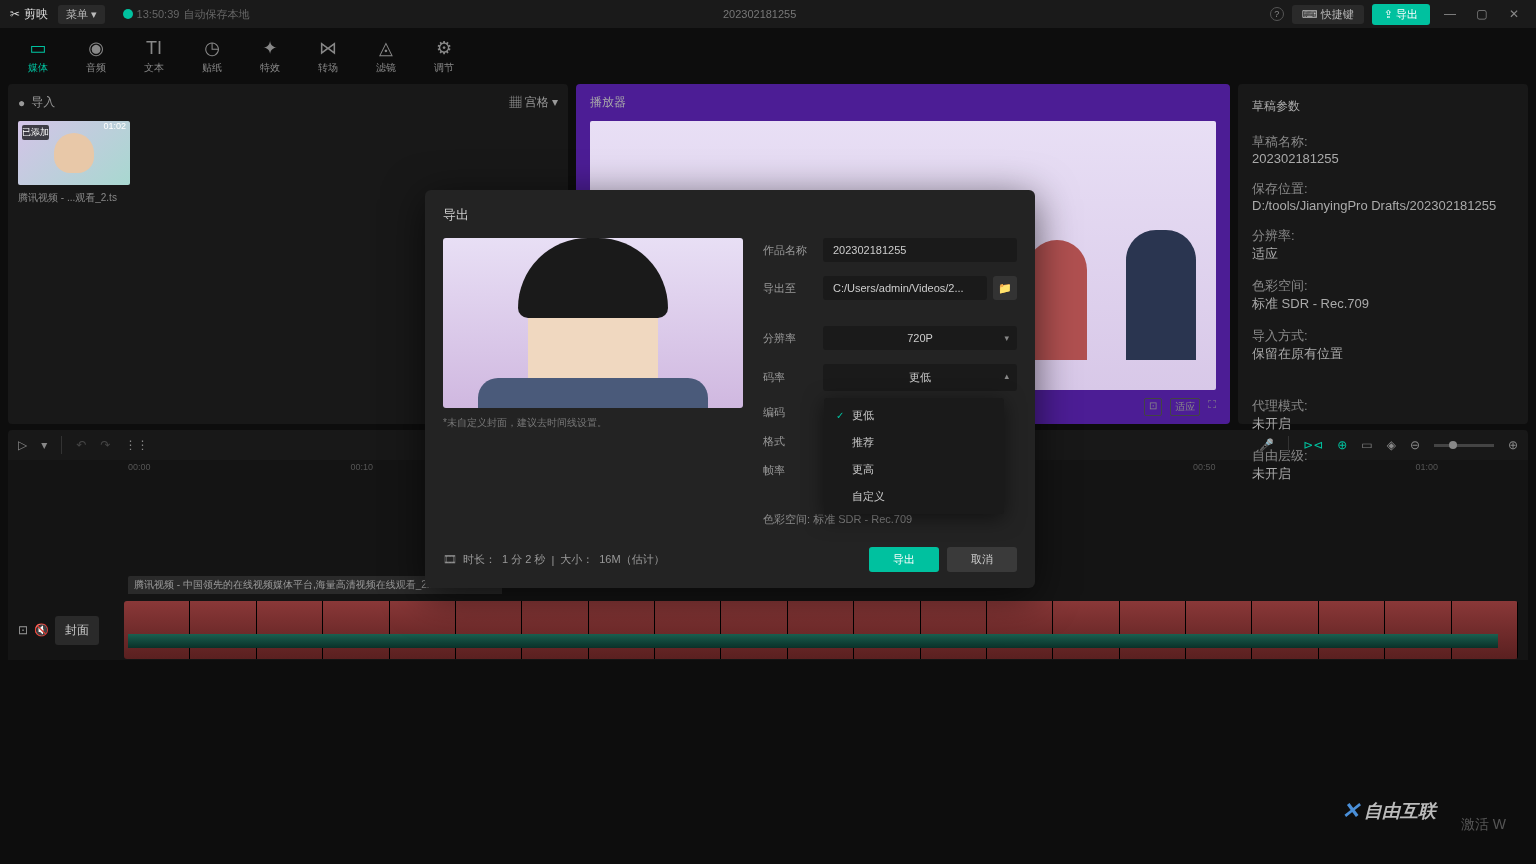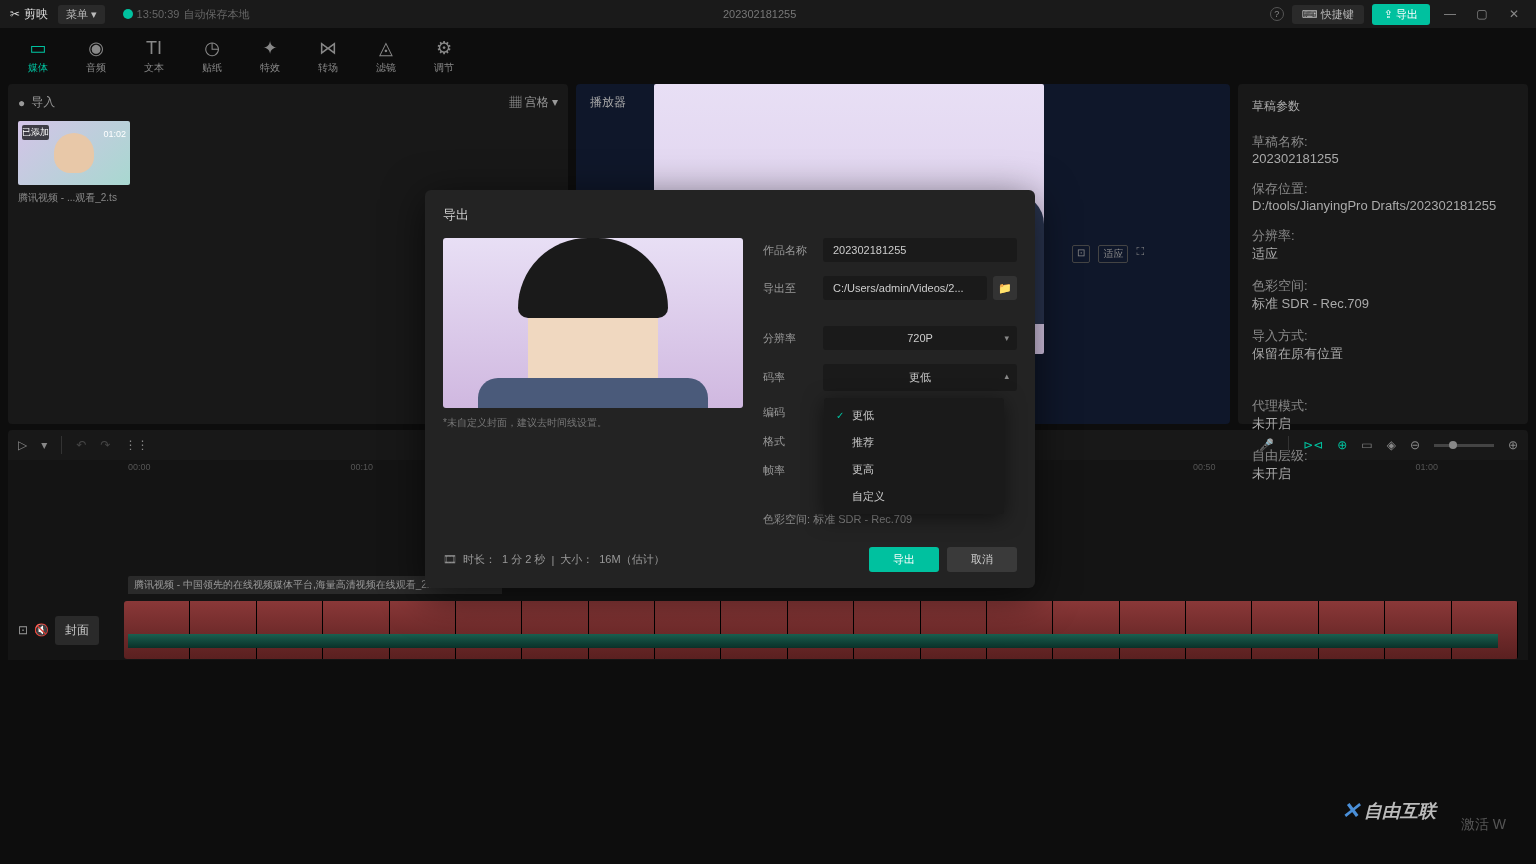--- a/index.html
+++ b/index.html
@@ -26,25 +26,25 @@
 .main-area { display: flex; height: 340px; gap: 8px; padding: 0 8px; }
 .media-panel { width: 560px; background: #181818; border-radius: 4px; display: flex; }
 .media-sidebar { width: 100px; background: #151515; padding: 8px 0; }
 .side-item { padding: 8px 20px; font-size: 12px; color: #999; }
 .side-item.active { background: #2a5fb5; color: #fff; border-radius: 3px; margin: 0 6px; }
 .media-content { flex: 1; padding: 10px; }
 .import-row { display: flex; justify-content: space-between; align-items: center; margin-bottom: 10px; }
 .import-btn { color: #999; font-size: 12px; display: flex; align-items: center; gap: 6px; }
 .thumb { width: 112px; height: 64px; background: linear-gradient(135deg, #d4c4e8, #a8d8d0); border-radius: 2px; position: relative; margin-bottom: 6px; display: flex; align-items: center; justify-content: center; }
 .thumb-added { position: absolute; top: 4px; left: 4px; background: rgba(0,0,0,.7); color: #fff; font-size: 9px; padding: 1px 0; border-radius: 2px; }
-.thumb-time { position: absolute; top: 8px; right: 4px; color: #fff; font-size: 9px; }
+.thumb-time { position: absolute; top: 0; right: 4px; color: #fff; font-size: 9px; }
 .thumb-face { width: 40px; height: 40px; background: #e8c8a8; border-radius: 50% 50% 40% 40%; position: relative; }
 .thumb-label { font-size: 10px; color: #888; }
 
-.player-panel { flex: 1; background: #0f172a; border-radius: 4px; display: flex; flex-direction: row; }
+.player-panel { flex: 1; background: #4c1d95; border-radius: 4px; display: flex; flex-direction: column; }
 .player-header { padding: 10px 14px; font-size: 12px; color: #aaa; }
 .player-video { margin: 0 14px; height: 270px; background: linear-gradient(#e8dff5, #d8c8e8); border-radius: 2px; display: flex; align-items: flex-end; justify-content: space-around; padding-bottom: 30px; overflow: hidden; }
 .silhouette { width: 60px; height: 120px; background: #b05050; border-radius: 30px 30px 0 0; }
 .silhouette.blue { background: #2a3550; width: 70px; height: 130px; }
 .player-controls { display: flex; align-items: center; padding: 8px 14px; gap: 10px; font-size: 11px; color: #888; }
 .player-right-ctrl { margin-left: auto; display: flex; gap: 8px; }
 .ctrl-box { border: 1px solid #444; padding: 1px 4px; border-radius: 2px; font-size: 10px; }
 
 .props-panel { width: 290px; background: #181818; border-radius: 4px; padding: 14px; }
 .props-title { font-size: 12px; color: #aaa; margin-bottom: 18px; }

